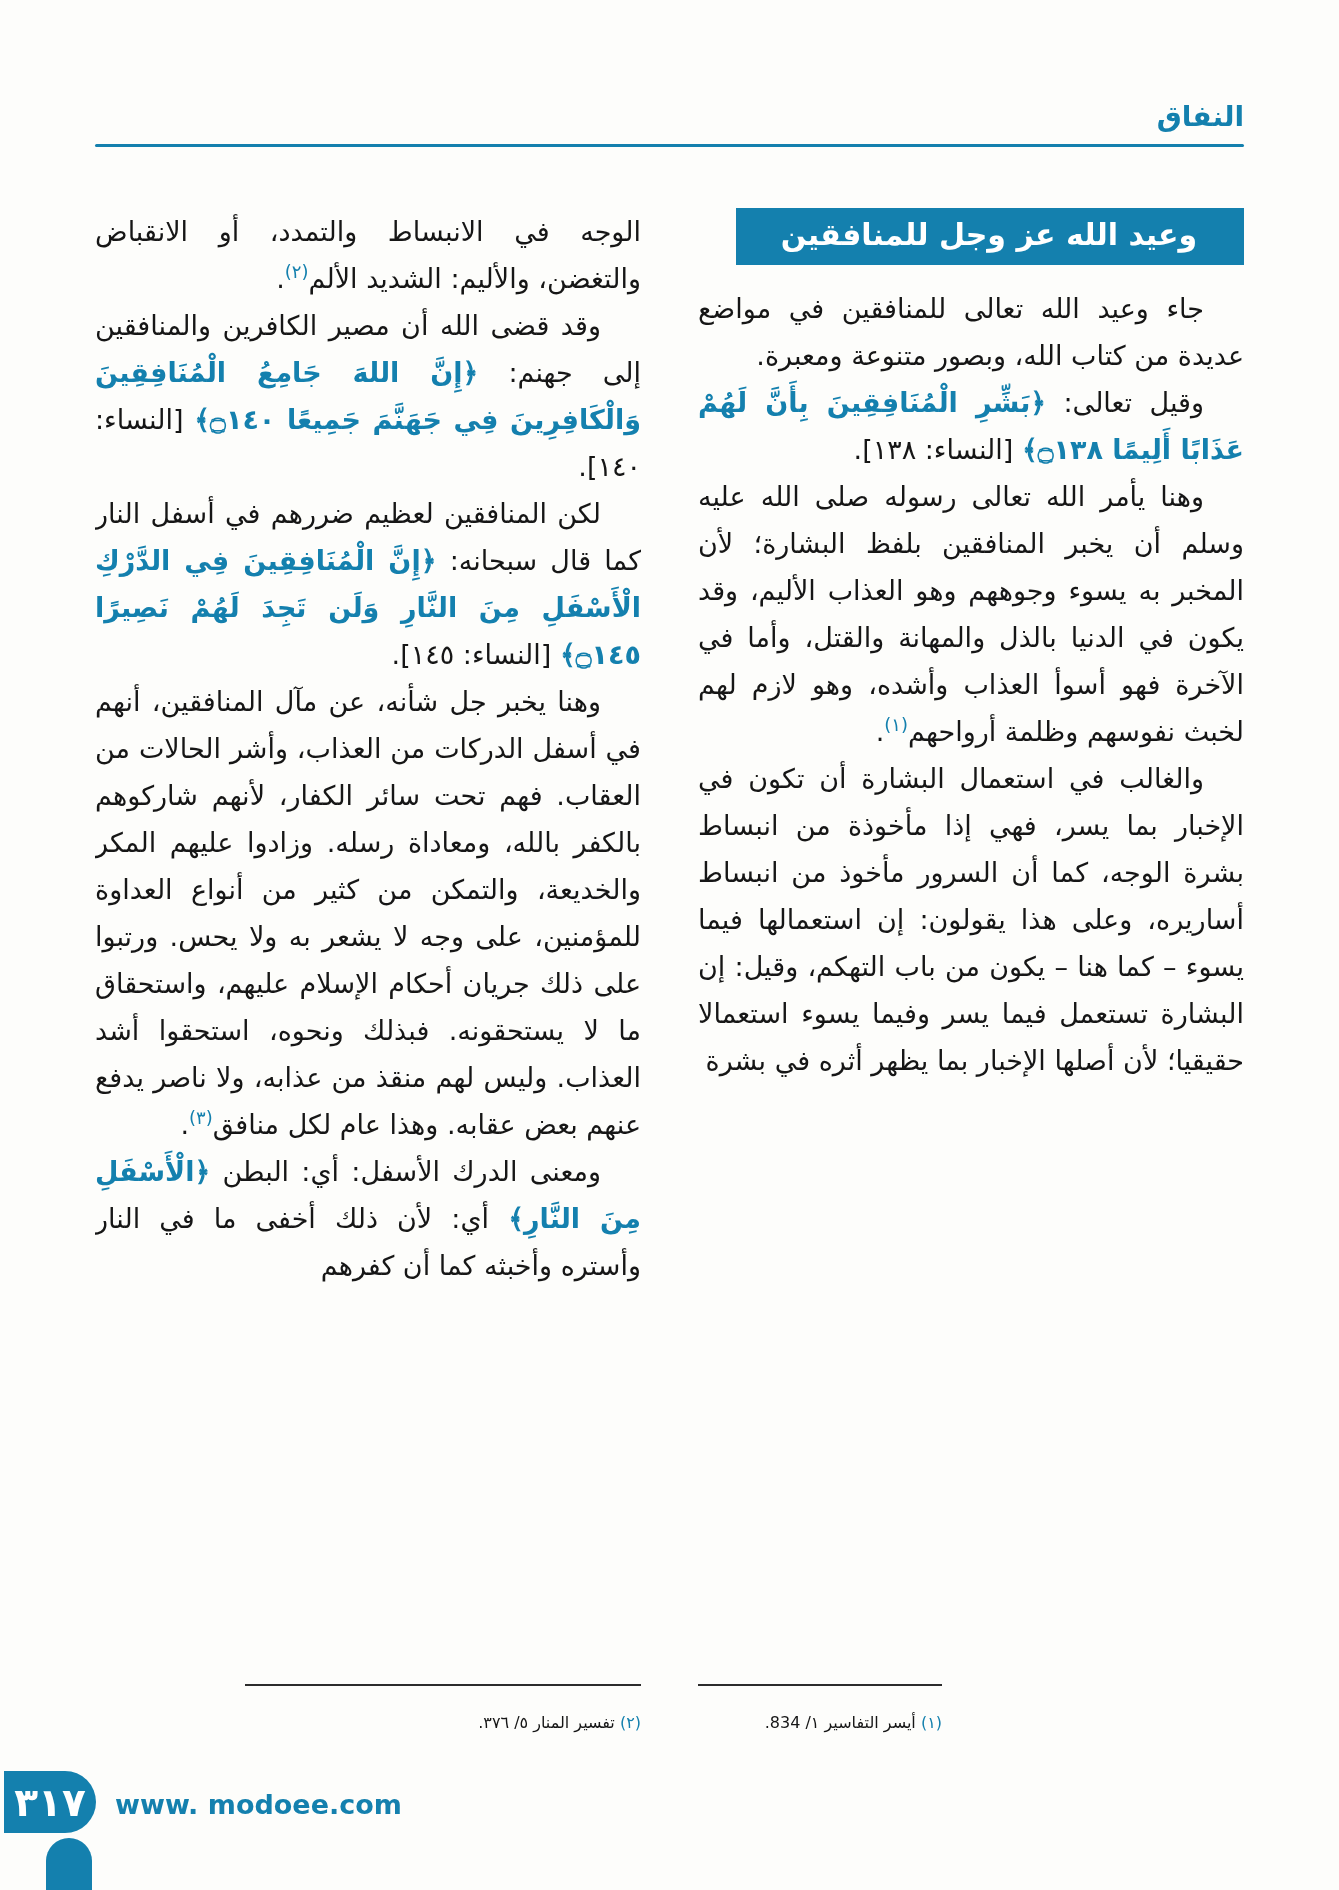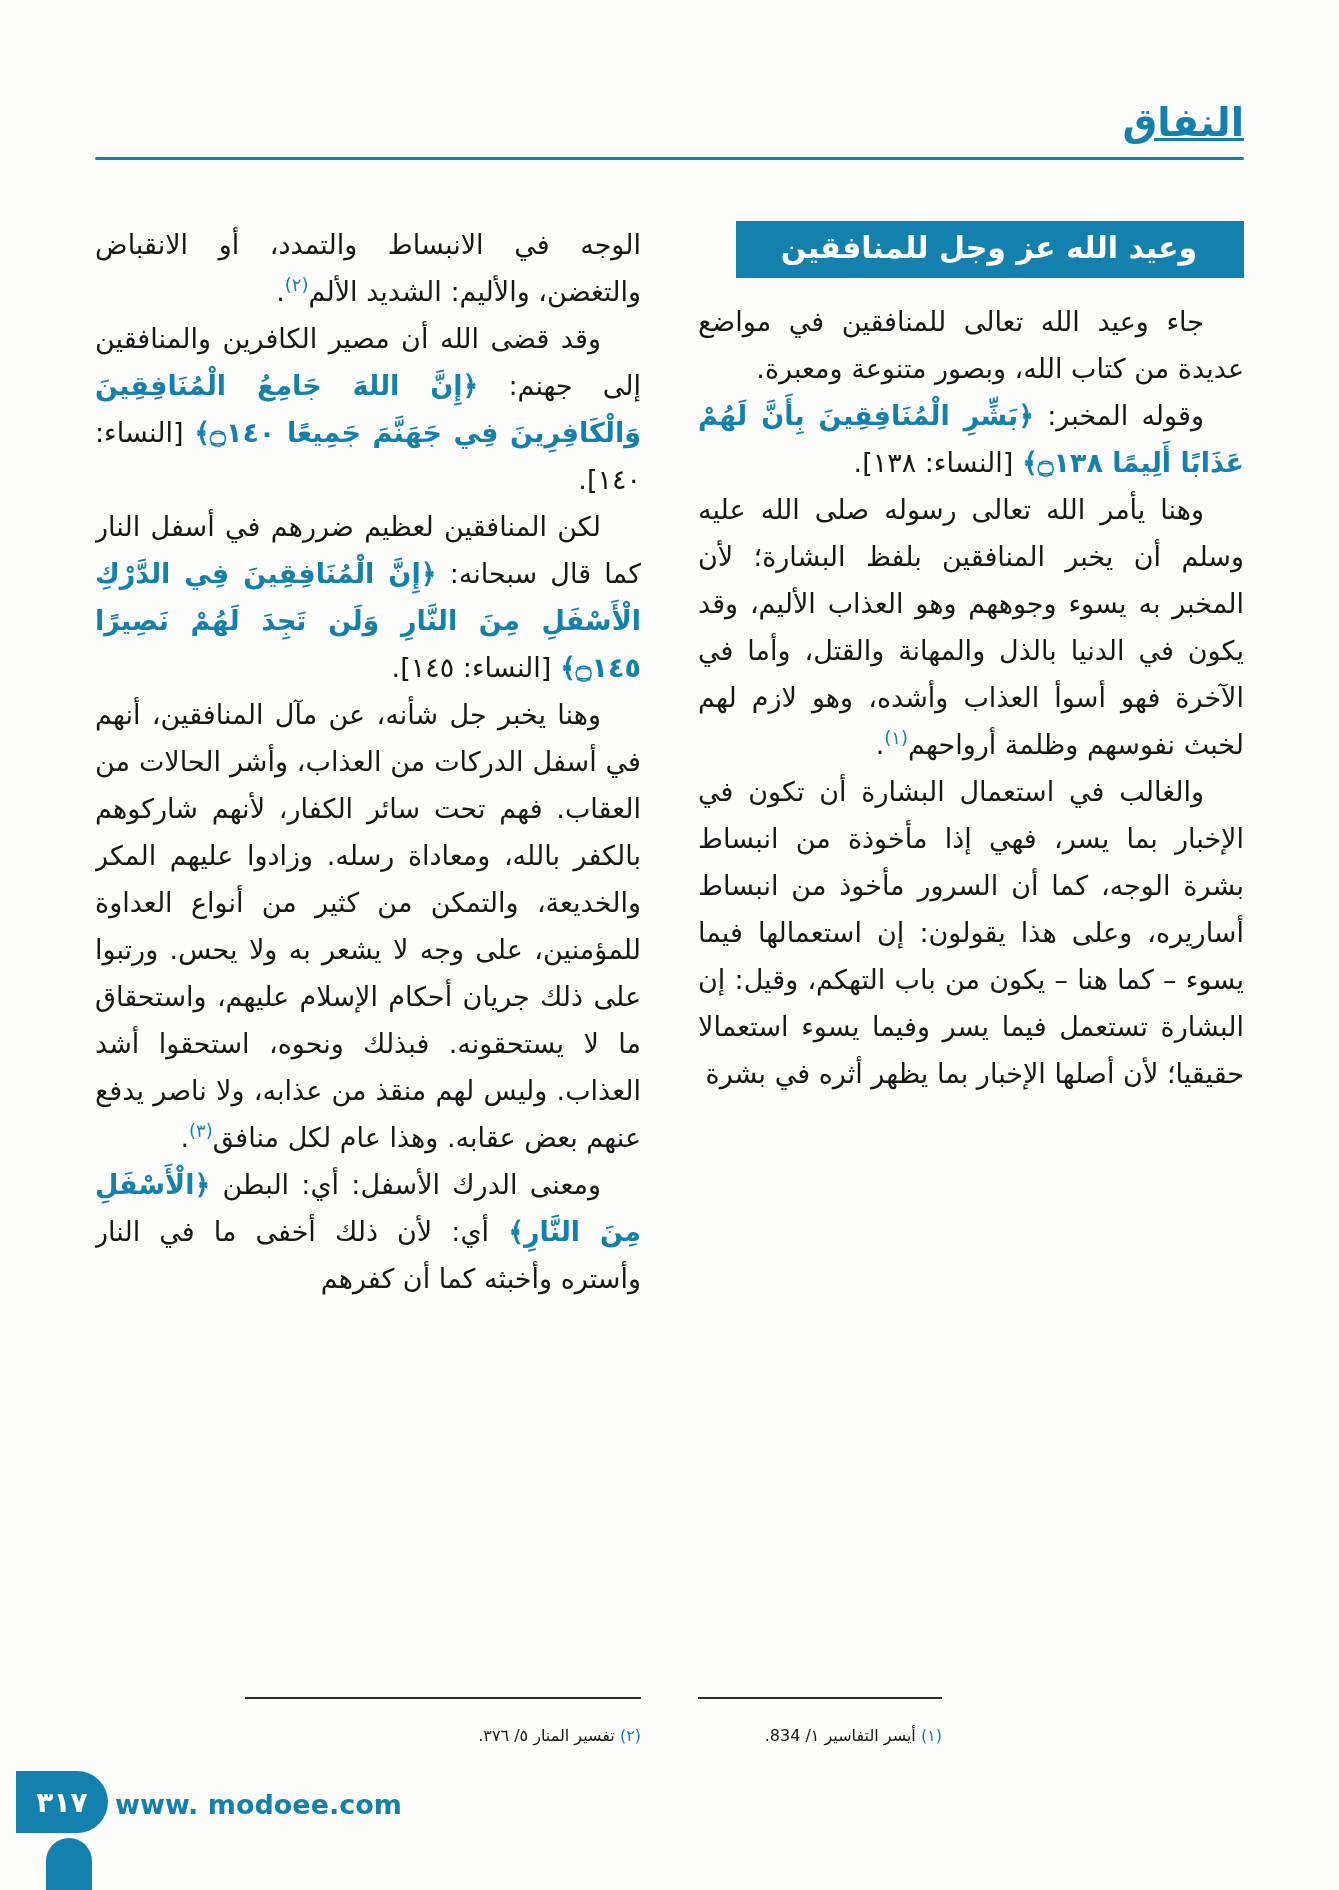--- a/index.html
+++ b/index.html
@@ -8,21 +8,21 @@
   body {
     background: #fdfdfb;
     color: var(--ink);
     font-family: "DejaVu Sans", sans-serif;
     direction: rtl;
     position: relative;
     overflow: hidden;
   }
   .page { padding: 100px 95px 0 95px; }
 
-  .page-title { font-size: 39px; font-weight: bold; color: var(--accent); line-height: 1.2; text-decoration: underline; }
+  .page-title { font-size: 28px; font-weight: bold; color: var(--accent); line-height: 1.2; }
   .header-rule { height: 3px; background: var(--accent); margin-top: 10px; border-radius: 2px; }
 
   .columns { display: flex; gap: 57px; margin-top: 44px; }
   .col { width: 546px; height: 1552px; display: flex; flex-direction: column; }
   .col-text { flex: 1 1 auto; overflow: hidden; margin-top: 17px; }
 
   .banner {
     background: var(--accent);
     color: #ffffff;
     font-size: 30px;
@@ -51,27 +51,27 @@
 
   .footnotes { flex: 0 0 auto; padding-top: 8px; }
   .fn-sep { height: 2px; background: #2c2c2c; margin-bottom: 16px; }
   .fn-sep-left { width: 396px; }
   .fn-sep-right { width: 244px; }
   .fn-block-right { align-self: flex-end; width: fit-content; } 
   .fn-line { font-size: 16px; line-height: 41px; text-align: right; }
   .fn-marker { color: var(--accent); }
 
   .page-tab {
-    position: absolute; left: 16px; bottom: 57px;
+    position: absolute; left: 4px; bottom: 57px;
     width: 92px; height: 62px;
     background: var(--accent);
     border-radius: 0 31px 31px 0;
     color: #fff;
     display: flex; align-items: center; justify-content: center;
-    font-size: 28px; font-weight: bold;
+    font-size: 39px; font-weight: bold;
   }
   .tab-stem {
     position: absolute; left: 46px; bottom: 0;
     width: 46px; height: 52px;
     background: var(--accent);
     border-radius: 23px 23px 0 0;
   }
   .website {
     position: absolute; left: 115px; bottom: 70px;
     direction: ltr;
@@ -91,21 +91,21 @@
 
   <main class="columns">
 
     <section class="col">
       <div class="col-text">
         <div class="banner">وعيد الله عز وجل للمنافقين</div>
 
         <p class="body"><span>جاء وعيد الله تعالى للمنافقين في مواضع عديدة من كتاب الله، وبصور متنوعة ومعبرة.</span></p>
 
 
-        <p class="body"><span>وقوله المخبر: </span><span class="quran">﴿بَشِّرِ الْمُنَافِقِينَ بِأَنَّ لَهُمْ عَذَابًا أَلِيمًا ۝١٣٨﴾</span><span class="verse-ref"> [النساء: ١٣٨].</span></p>
+        <p class="body"><span>وقيل تعالى: </span><span class="quran">﴿بَشِّرِ الْمُنَافِقِينَ بِأَنَّ لَهُمْ عَذَابًا أَلِيمًا ۝١٣٨﴾</span><span class="verse-ref"> [النساء: ١٣٨].</span></p>
 
         <p class="body"><span>وهنا يأمر الله تعالى رسوله صلى الله عليه وسلم أن يخبر المنافقين بلفظ البشارة؛ لأن المخبر به يسوء وجوههم وهو العذاب الأليم، وقد يكون في الدنيا بالذل والمهانة والقتل، وأما في الآخرة فهو أسوأ العذاب وأشده، وهو لازم لهم لخبث نفوسهم وظلمة أرواحهم</span><span class="fnref">(١)</span><span>.</span></p>
 
         <p class="body"><span>والغالب في استعمال البشارة أن تكون في الإخبار بما يسر، فهي إذا مأخوذة من انبساط بشرة الوجه، كما أن السرور مأخوذ من انبساط أساريره، وعلى هذا يقولون: إن استعمالها فيما يسوء – كما هنا – يكون من باب التهكم، وقيل: إن البشارة تستعمل فيما يسر وفيما يسوء استعمالا حقيقيا؛ لأن أصلها الإخبار بما يظهر أثره في بشرة</span></p>
       </div>
 
       <div class="footnotes fn-block-right">
         <div class="fn-sep fn-sep-right"></div>
         <div class="fn-line"><span class="fn-marker">(١)</span> <span>أيسر التفاسير ١/ 834.</span></div>
       </div>

